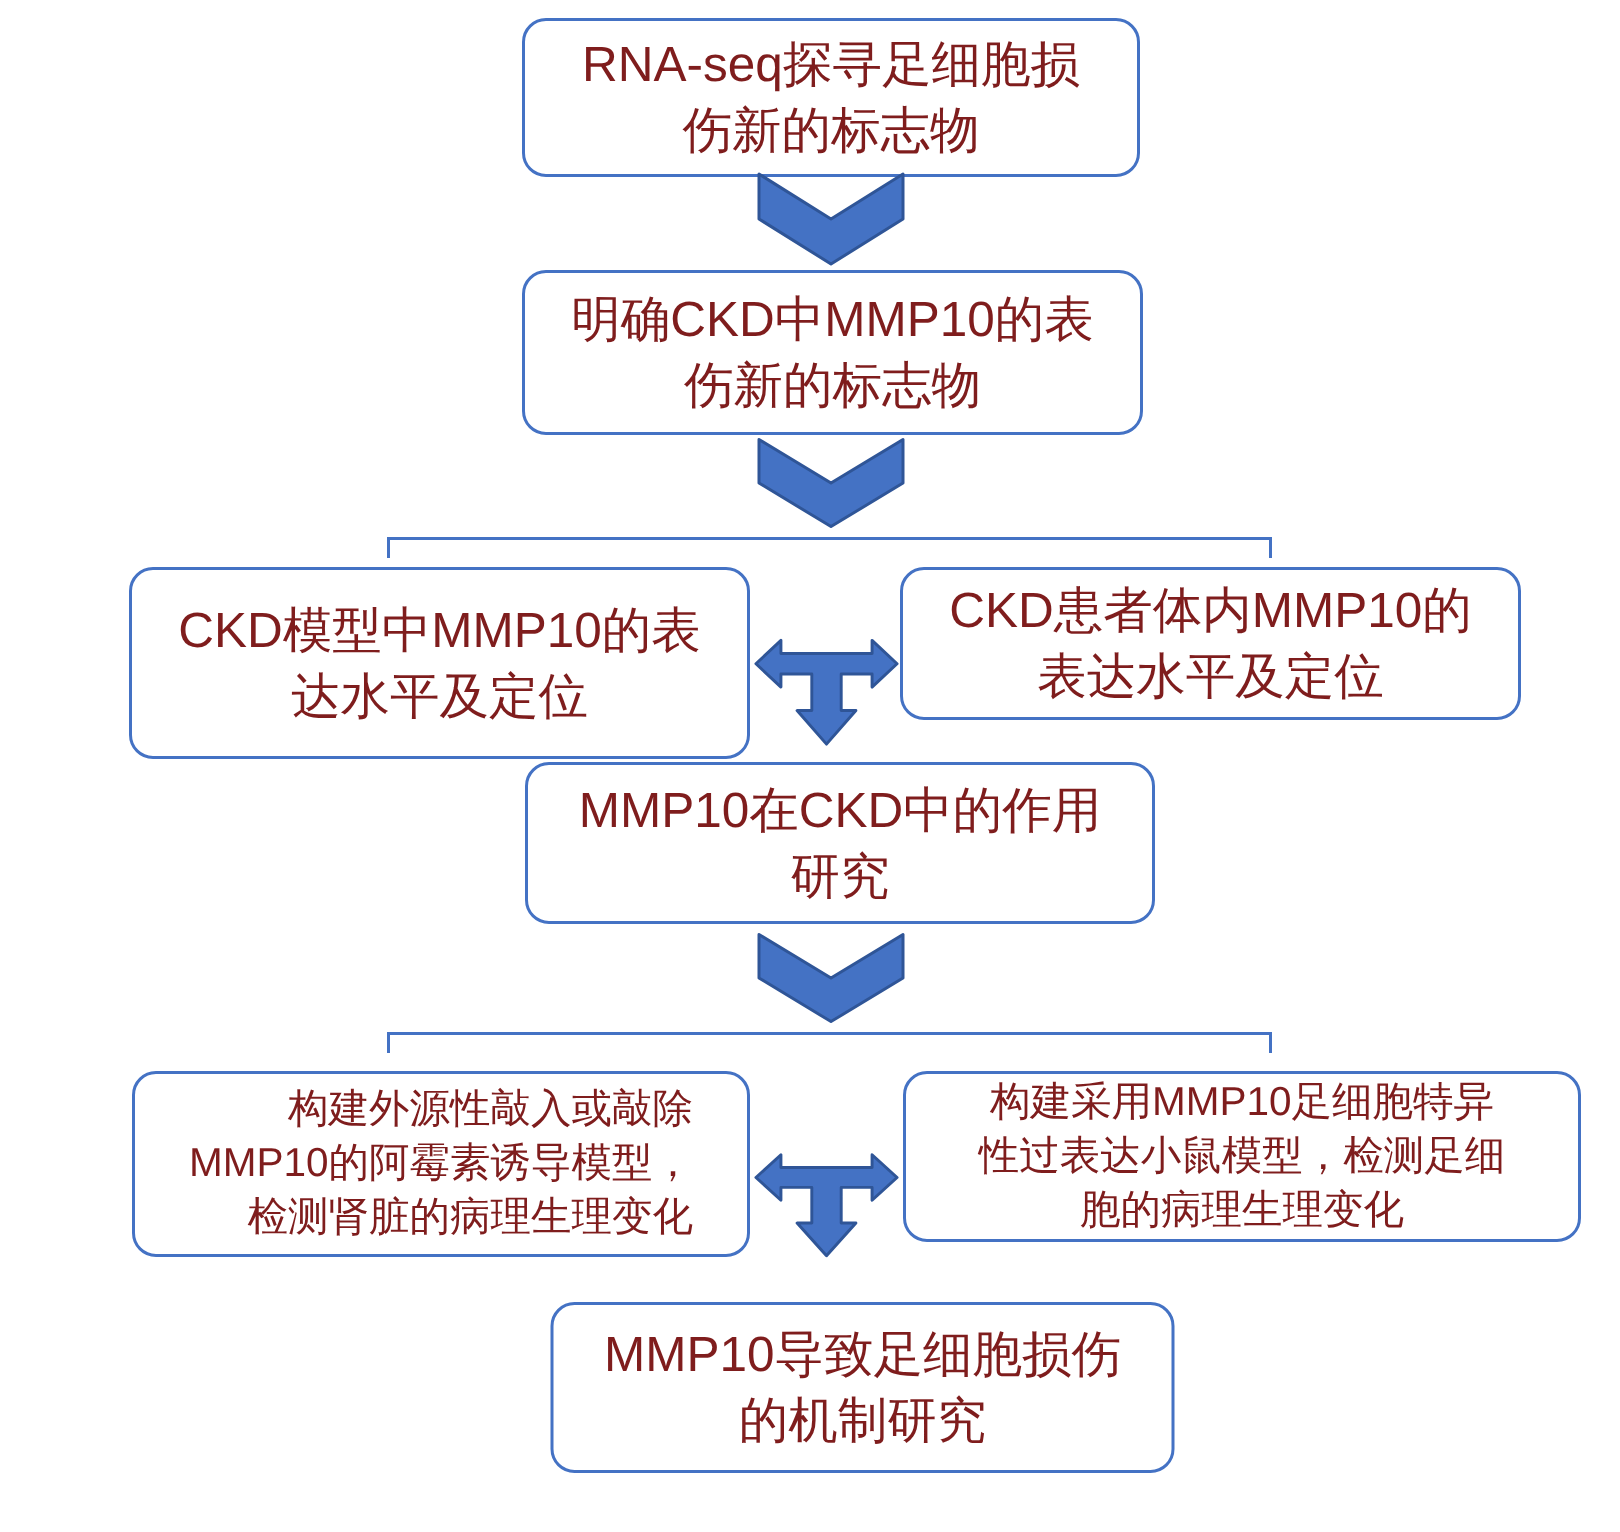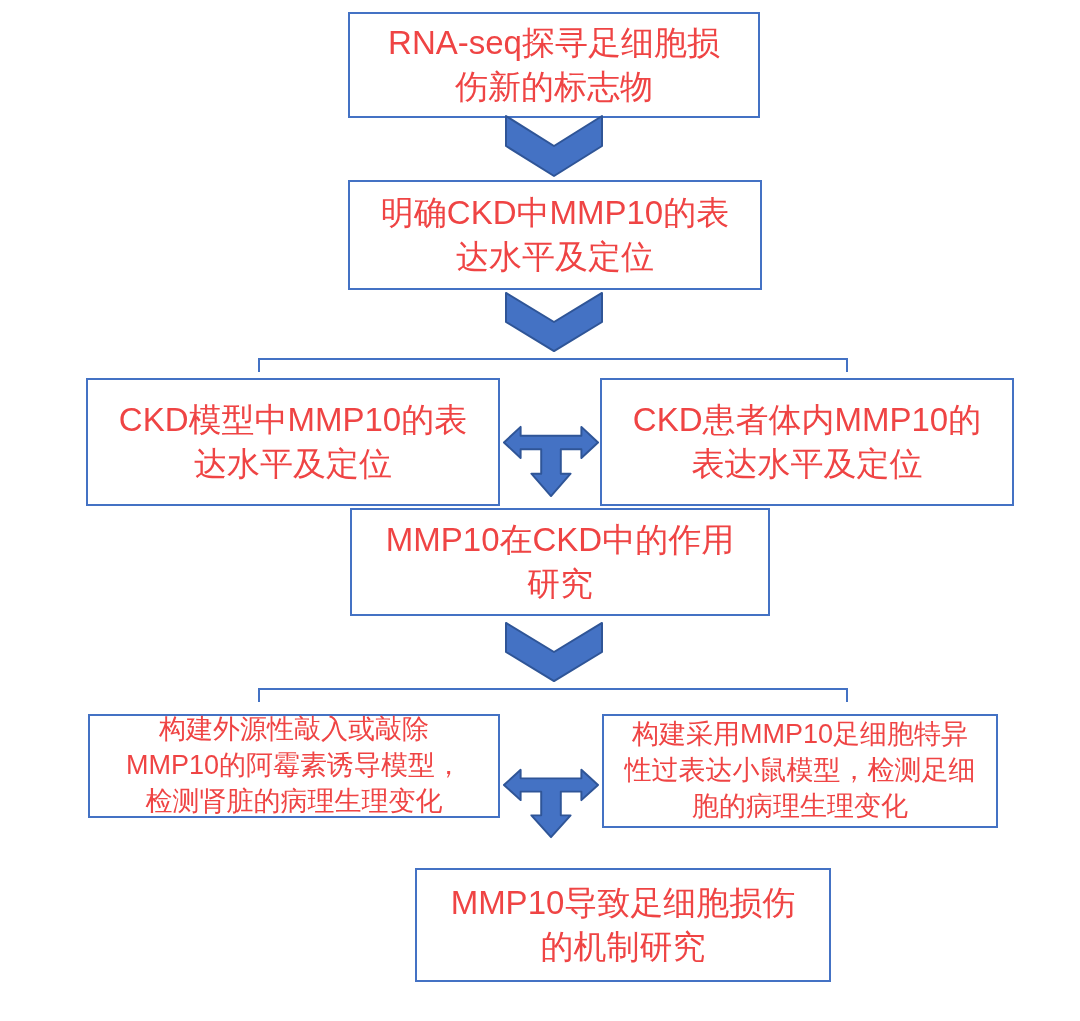--- a/index.html
+++ b/index.html
@@ -9,26 +9,26 @@
     height: 1021px;
     background: #ffffff;
     font-family: "Liberation Sans", sans-serif;
     overflow: hidden;
   }
   .box {
     position: absolute;
     box-sizing: border-box;
     background: #ffffff;
     border: 2.5px solid #4472C4;
-    border-radius: 0;
+    border-radius: 16px;
     display: flex;
     align-items: center;
     justify-content: center;
     text-align: center;
-    color: #ef4444;
+    color: #7f1d1d;
     padding: 0 10px;
   }
   .box-text { white-space: pre-line; line-height: 1.33; }
   .fs-lg { font-size: 33px; }
   .fs-sm { font-size: 27px; }
   svg.shape { position: absolute; display: block; overflow: visible; }
   .chevron, .tarrow {
     fill: #4472C4;
     stroke: #2F5597;
     stroke-width: 2;
@@ -49,37 +49,37 @@
     <span class="box-text">RNA-seq探寻足细胞损
 伤新的标志物</span>
   </div>
 
   <svg class="shape" style="left:504px; top:114px;" width="100" height="64" viewBox="0 0 100 64" preserveAspectRatio="none">
     <polygon class="chevron" points="2,2 50,32 98,2 98,32 50,62 2,32"></polygon>
   </svg>
 
   <div class="box fs-lg" style="left:348px; top:180px; width:414px; height:110px;">
     <span class="box-text">明确CKD中MMP10的表
-达水平及定位</span>
+伤新的标志物</span>
   </div>
 
   <svg class="shape" style="left:504px; top:291px;" width="100" height="62" viewBox="0 0 100 64" preserveAspectRatio="none">
     <polygon class="chevron" points="2,2 50,32 98,2 98,32 50,62 2,32"></polygon>
   </svg>
 
   <svg class="shape" style="left:258px; top:357px;" width="590" height="16" viewBox="0 0 590 16" preserveAspectRatio="none">
     <path class="bracket" d="M1,15 L1,2 L589,2 L589,15"></path>
   </svg>
 
   <div class="box fs-lg" style="left:86px; top:378px; width:414px; height:128px;">
     <span class="box-text">CKD模型中MMP10的表
 达水平及定位</span>
   </div>
 
-  <div class="box fs-lg" style="left:600px; top:378px; width:414px; height:128px;">
+  <div class="box fs-lg" style="left:600px; top:378px; width:414px; height:102px;">
     <span class="box-text">CKD患者体内MMP10的
 表达水平及定位</span>
   </div>
 
   <svg class="shape" style="left:502px; top:423px;" width="98" height="76" viewBox="0 0 100 78" preserveAspectRatio="none">
     <polygon class="tarrow" points="2,20 19,4 19,13 81,13 81,4 98,20 81,36 81,27 60,27 60,52 70,52 50,75 30,52 40,52 40,27 19,27 19,36"></polygon>
   </svg>
 
   <div class="box fs-lg" style="left:350px; top:508px; width:420px; height:108px;">
     <span class="box-text">MMP10在CKD中的作用
@@ -87,34 +87,34 @@
   </div>
 
   <svg class="shape" style="left:504px; top:621px;" width="100" height="62" viewBox="0 0 100 64" preserveAspectRatio="none">
     <polygon class="chevron" points="2,2 50,32 98,2 98,32 50,62 2,32"></polygon>
   </svg>
 
   <svg class="shape" style="left:258px; top:687px;" width="590" height="16" viewBox="0 0 590 16" preserveAspectRatio="none">
     <path class="bracket" d="M1,15 L1,2 L589,2 L589,15"></path>
   </svg>
 
-  <div class="box fs-sm" style="left:88px; top:714px; width:412px; height:104px;">
+  <div class="box fs-sm" style="left:88px; top:714px; width:412px; height:124px;text-align:right;">
     <span class="box-text">构建外源性敲入或敲除
 MMP10的阿霉素诱导模型，
 检测肾脏的病理生理变化</span>
   </div>
 
-  <div class="box fs-sm" style="left:602px; top:714px; width:396px; height:114px;">
+  <div class="box fs-sm" style="left:602px; top:714px; width:452px; height:114px;">
     <span class="box-text">构建采用MMP10足细胞特异
 性过表达小鼠模型，检测足细
 胞的病理生理变化</span>
   </div>
 
   <svg class="shape" style="left:502px; top:766px;" width="98" height="74" viewBox="0 0 100 78" preserveAspectRatio="none">
     <polygon class="tarrow" points="2,20 19,4 19,13 81,13 81,4 98,20 81,36 81,27 60,27 60,52 70,52 50,75 30,52 40,52 40,27 19,27 19,36"></polygon>
   </svg>
 
-  <div class="box fs-lg" style="left:367px; top:868px; width:416px; height:114px;margin-left:48px;">
+  <div class="box fs-lg" style="left:367px; top:868px; width:416px; height:114px;">
     <span class="box-text">MMP10导致足细胞损伤
 的机制研究</span>
   </div>
 
 </div>
 
 </body></html>

